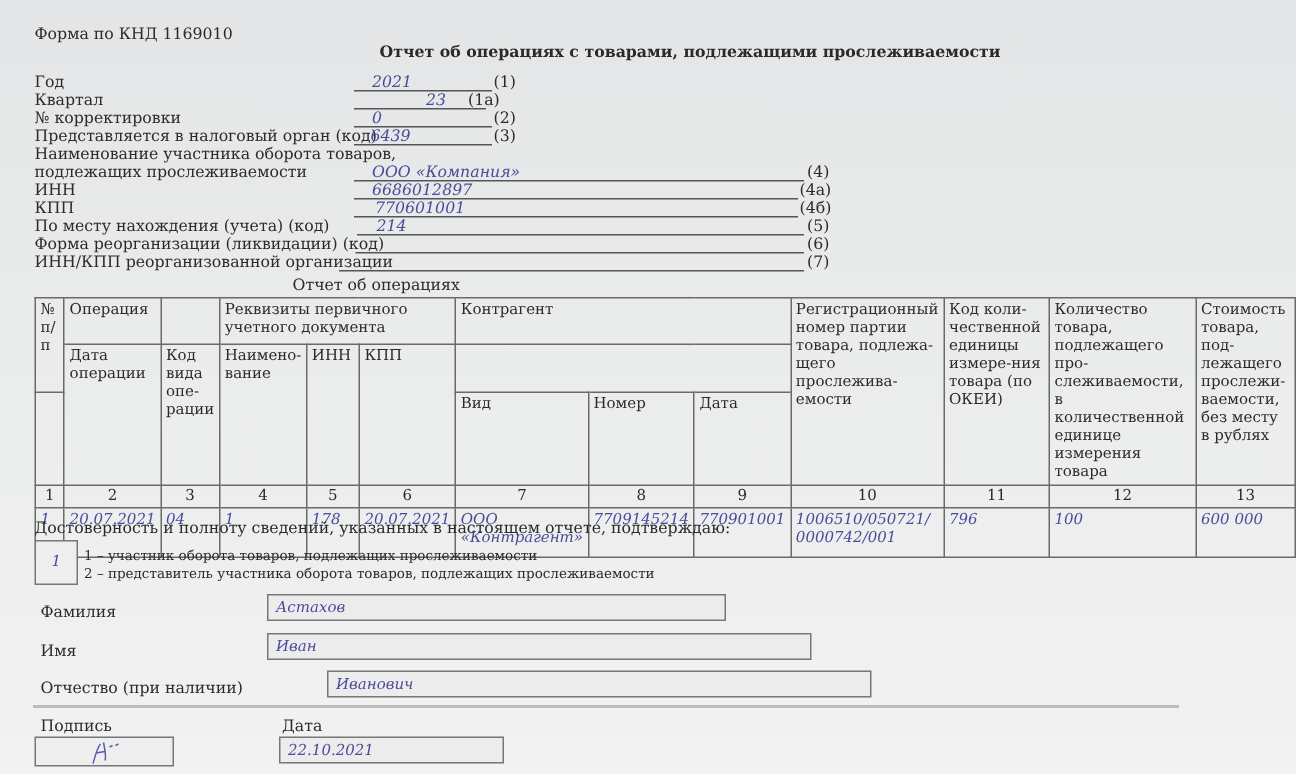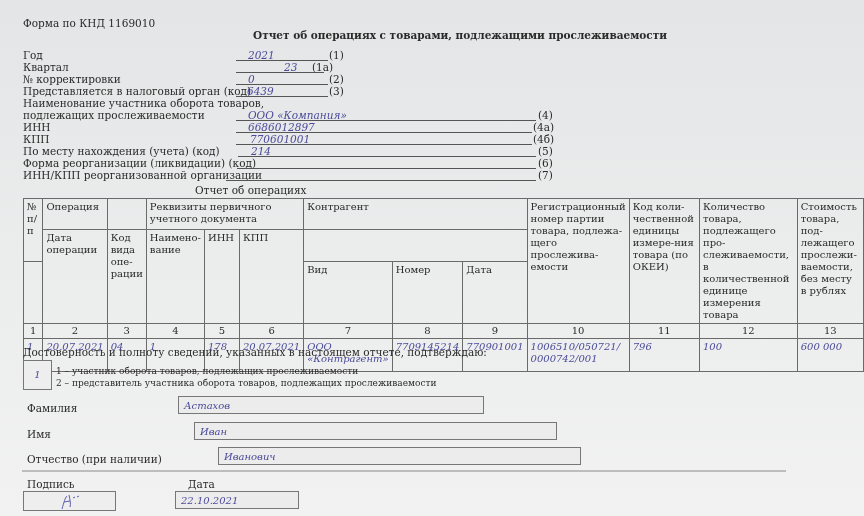--- a/index.html
+++ b/index.html
@@ -164,28 +164,28 @@
 <div class="box" style="left:23px;top:360px;width:27px;height:28px;">
   <div class="fill" style="font-size:10px;text-align:center;line-height:28px;">1</div>
 </div>
 <div class="abs" style="left:56px;top:365px;font-size:9px;line-height:12px;white-space:nowrap;">1 – участник оборота товаров, подлежащих прослеживаемости</div>
 <div class="abs" style="left:56px;top:377px;font-size:9px;line-height:12px;white-space:nowrap;">2 – представитель участника оборота товаров, подлежащих прослеживаемости</div>
 
 <div class="abs t" style="left:27px;top:402px;">Фамилия</div>
 <div class="inp" style="left:178px;top:396px;width:306px;">Астахов</div>
 
 <div class="abs t" style="left:27px;top:428px;">Имя</div>
-<div class="inp" style="left:194px;top:422px;width:363px;">Иван</div>
+<div class="inp" style="left:178px;top:422px;width:363px;">Иван</div>
 
 <div class="abs t" style="left:27px;top:453px;">Отчество (при наличии)</div>
 <div class="inp" style="left:178px;top:447px;width:363px;margin-left:40px;">Иванович</div>
 
 <div class="hr" style="left:22px;top:470px;width:764px;"></div>
 
 <div class="abs t" style="left:27px;top:478px;">Подпись</div>
 <div class="box" style="left:23px;top:491px;width:91px;height:18px;">
   <svg width="91" height="18">
     <path d="M38 17 C40 10 41 6 43 4 M40 10 L46 9 M45 3 C46 8 47 12 46 15 M49 6 L51 5 M53 5 L55 4" stroke="#5a5ab0" stroke-width="1" fill="none"></path>
   </svg>
 </div>
 
 <div class="abs t" style="left:188px;top:478px;">Дата</div>
-<div class="inp" style="left:175px;top:491px;width:124px;">22.10.2021</div>
+<div class="inp" style="left:186px;top:491px;width:150px;">22.10.2021</div>
 
 </body></html>

